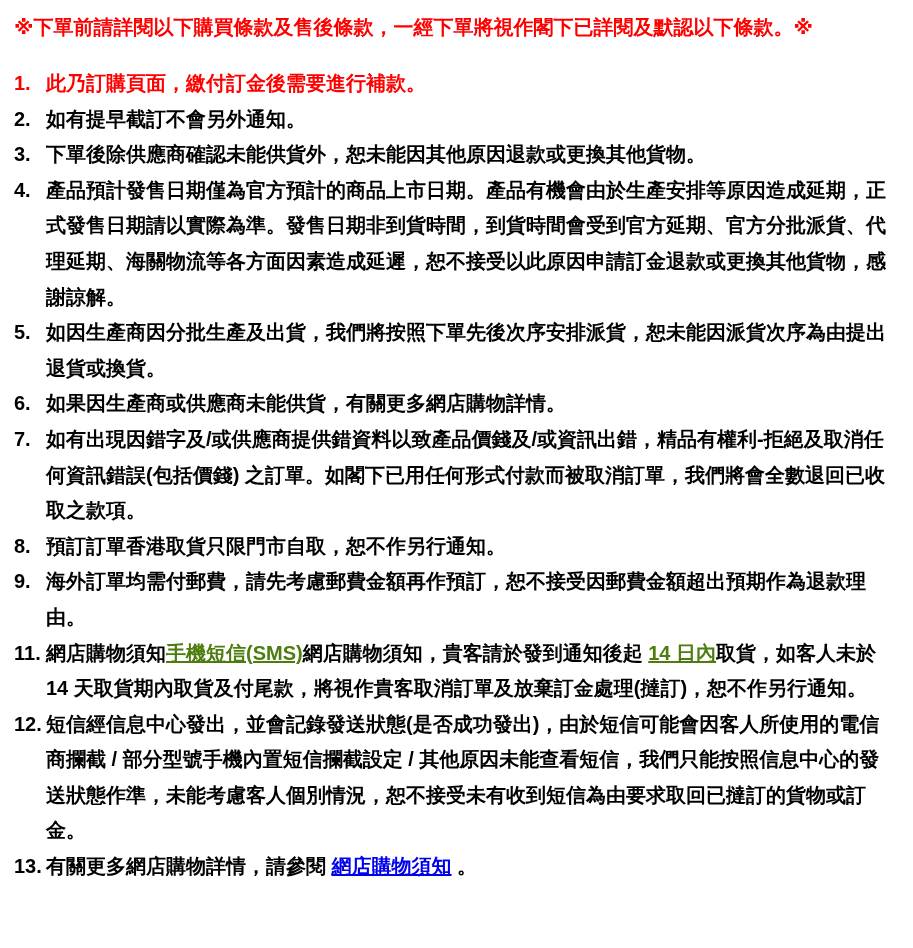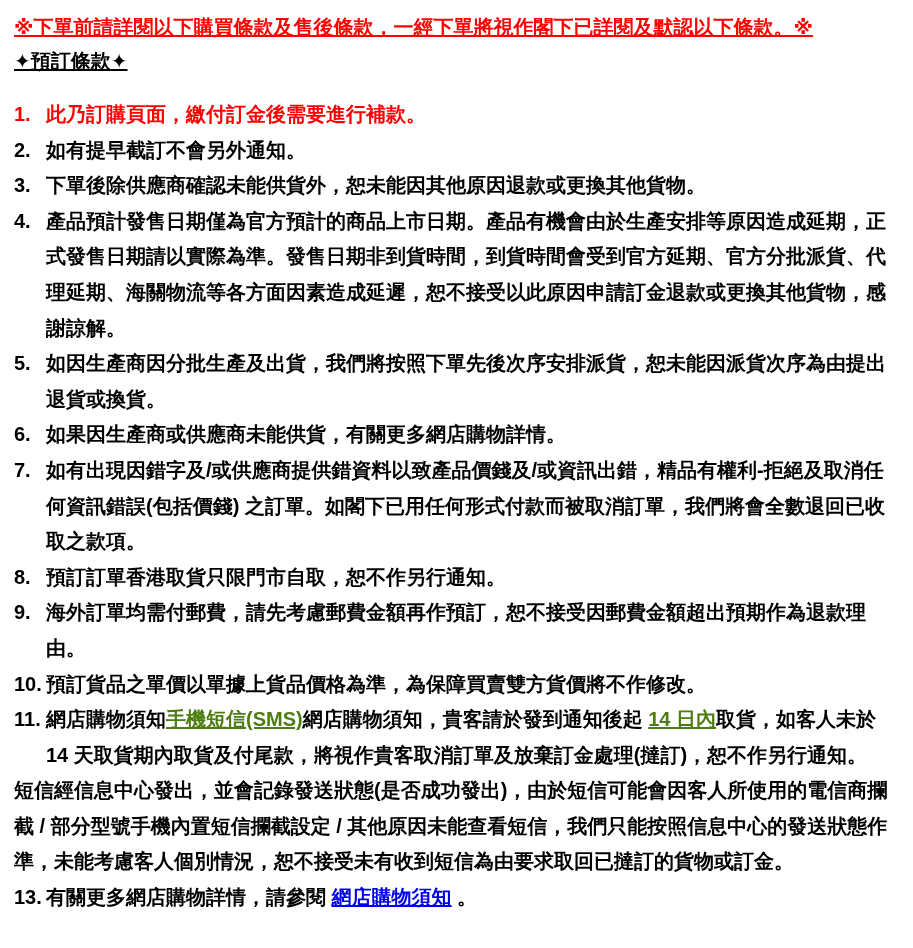--- a/index.html
+++ b/index.html
@@ -11,24 +11,23 @@
     width: 913px;
     font-family: "Liberation Sans", "DejaVu Sans", sans-serif;
     font-weight: bold;
     color: #000000;
   }
   .page {
     padding: 12px 18px 10px 14px;
   }
   .notice {
     color: #ff0000;
-    text-decoration: underline;
     font-size: 20px;
     line-height: 1.5;
-    margin-bottom: 6px;
+    margin-bottom: 24px;
   }
   .section-title {
     font-size: 20px;
     text-decoration: underline;
     margin-bottom: 22px;
   }
   .terms-list {
     font-size: 20px;
   }
   .term-row {
@@ -54,21 +53,20 @@
     text-decoration: underline;
     cursor: pointer;
   }
 </style>
 </head>
 <body>
 
 <div class="page">
   <div class="notice">※下單前請詳閱以下購買條款及售後條款，一經下單將視作閣下已詳閱及默認以下條款。※</div>
 
-  <div class="section-title">✦預訂條款✦</div>
 
   <div class="terms-list">
       <div class="term-row">
         <div class="term-number seg-red">1.</div>
         <div class="term-content"><span class="seg-red">此乃訂購頁面，繳付訂金後需要進行補款。</span></div>
       </div>
       <div class="term-row">
         <div class="term-number">2.</div>
         <div class="term-content"><span>如有提早截訂不會另外通知。</span></div>
       </div>
@@ -94,28 +92,25 @@
       </div>
       <div class="term-row">
         <div class="term-number">8.</div>
         <div class="term-content"><span>預訂訂單香港取貨只限門市自取，恕不作另行通知。</span></div>
       </div>
       <div class="term-row">
         <div class="term-number">9.</div>
         <div class="term-content"><span>海外訂單均需付郵費，請先考慮郵費金額再作預訂，恕不接受因郵費金額超出預期作為退款理由。</span></div>
       </div>
       <div class="term-row">
-        <div class="term-number">10.</div>
-        <div class="term-content"><span>預訂貨品之單價以單據上貨品價格為準，為保障買賣雙方貨價將不作修改。</span></div>
-      </div>
-      <div class="term-row">
         <div class="term-number">11.</div>
         <div class="term-content"><span>網店購物須知</span><span class="seg-red-underline">手機短信(SMS)</span><span>網店購物須知，貴客請於發到通知後起 </span><span class="seg-red-underline">14 日內</span><span>取貨，如客人未於 14 天取貨期內取貨及付尾款，將視作貴客取消訂單及放棄訂金處理(撻訂)，恕不作另行通知。</span></div>
       </div>
       <div class="term-row">
+        <div class="term-number">12.</div>
         <div class="term-content"><span>短信經信息中心發出，並會記錄發送狀態(是否成功發出)，由於短信可能會因客人所使用的電信商攔截 / 部分型號手機內置短信攔截設定 / 其他原因未能查看短信，我們只能按照信息中心的發送狀態作準，未能考慮客人個別情況，恕不接受未有收到短信為由要求取回已撻訂的貨物或訂金。</span></div>
       </div>
       <div class="term-row">
         <div class="term-number">13.</div>
         <div class="term-content"><span>有關更多網店購物詳情，請參閱 </span><span class="seg-link">網店購物須知</span><span> 。</span></div>
       </div>
     </div>
 </div>
 
 </body></html>

